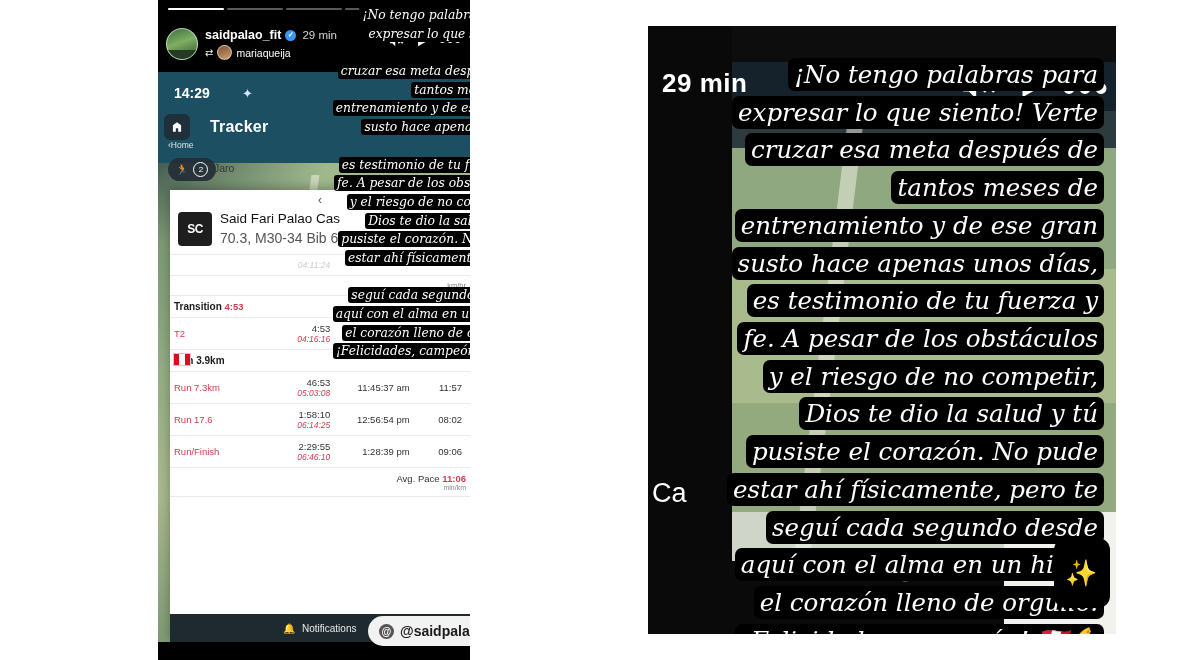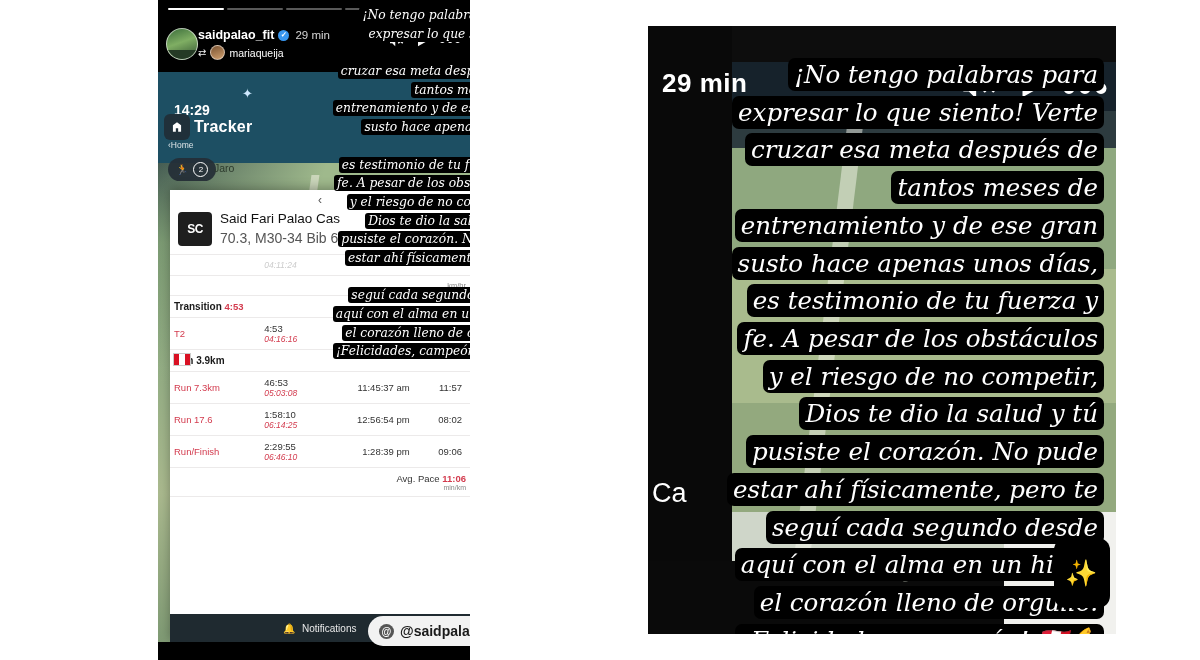--- a/index.html
+++ b/index.html
@@ -55,21 +55,21 @@
     background: linear-gradient(160deg,#3b6d3b 0%,#7fae63 45%,#2f4f2f 100%);
     border: 1px solid rgba(255,255,255,.6);
     flex: 0 0 auto;
     position: relative;
     overflow: hidden;
   }
   .avatar:after{
     content:"";position:absolute;left:0;right:0;bottom:0;height:9px;
     background:#253a25;
   }
-  .hdr-text { margin-left: 0; color:#fff; line-height: 1.15; text-align: center; }
+  .hdr-text { margin-left: 7px; color:#fff; line-height: 1.15; text-align: center; }
   .hdr-line1 { display:flex; align-items:center; gap:4px; font-size: 12.5px; font-weight: 700; }
   .verified {
     width: 11px; height: 11px; border-radius: 50%;
     background: #3897f0; color:#fff; font-size: 7.5px;
     display:flex; align-items:center; justify-content:center; font-weight:700;
   }
   .time-ago { font-size: 11.5px; font-weight: 400; color: rgba(255,255,255,.82); margin-left: 2px; }
   .hdr-line2 { display:flex; align-items:center; gap:4px; font-size: 10.5px; color:#fff; margin-top:3px; }
   .mini-avatar {
     width: 13px; height: 13px; border-radius:50%;
@@ -109,28 +109,28 @@
     position:absolute; left:8%; top:52%; width:84%; height:5px;
     background: rgba(240,240,225,.4);
     transform: rotate(-5deg);
   }
   .map-water {
     position:absolute; left:0; top:0; width:100%; height:16%;
     background: #1d4f63;
   }
 
   .shot-time {
-    position:absolute; left:16px; top:30px; color:#fff;
+    position:absolute; left:16px; top:13px; color:#fff;
     font-size: 14px; font-weight: 700;
   }
   .shot-star { position:absolute; left:84px; top:14px; color:#cfe9ff; font-size:13px; }
 
   .tracker-card {
     position:absolute; left:6px; top:42px;
-    display:flex; align-items:center; gap:4px;
+    display:flex; align-items:center; gap:20px;
     color:#fff;
   }
   .tracker-glyph {
     width: 26px; height: 26px; border-radius: 6px;
     background: #20303a;
     display:flex; align-items:center; justify-content:center;
     font-size: 15px; color:#fff;
   }
   .tracker-title { font-size: 16px; font-weight: 700; letter-spacing:.2px; }
   .tracker-home { position:absolute; left:10px; top:68px; font-size:8.5px; color:rgba(255,255,255,.85);text-align:center; }
@@ -193,21 +193,21 @@
     font-size: 9.5px;
     color: #333;
     table-layout: fixed;
   }
   table.splits td {
     padding: 5px 4px;
     border-top: 1px solid #eceaea;
     vertical-align: middle;
   }
   .c1 { width: 31%; }
-  .c2 { width: 25%; text-align: left; }
+  .c2 { width: 25%; text-align: right; }
   .c3 { width: 27%; text-align: right; }
   .c4 { width: 17%; text-align: right; padding-right: 8px !important; }
   .red { color: #d33b4e; }
   .bold { font-weight: 700; }
   .sub-time { font-size: 8.5px; font-style: italic; color:#d33b4e; }
   .section-row td { border-top: 1px solid #d8d8d8; }
   .sect-label { font-weight: 700; color:#1a1a1a; font-size: 10px; }
   .rank-cell { text-align: right; font-size: 8.5px; color:#d33b4e; }
   .rank-cell .grey { color:#555; }
   sup { font-size: 6.5px; }

